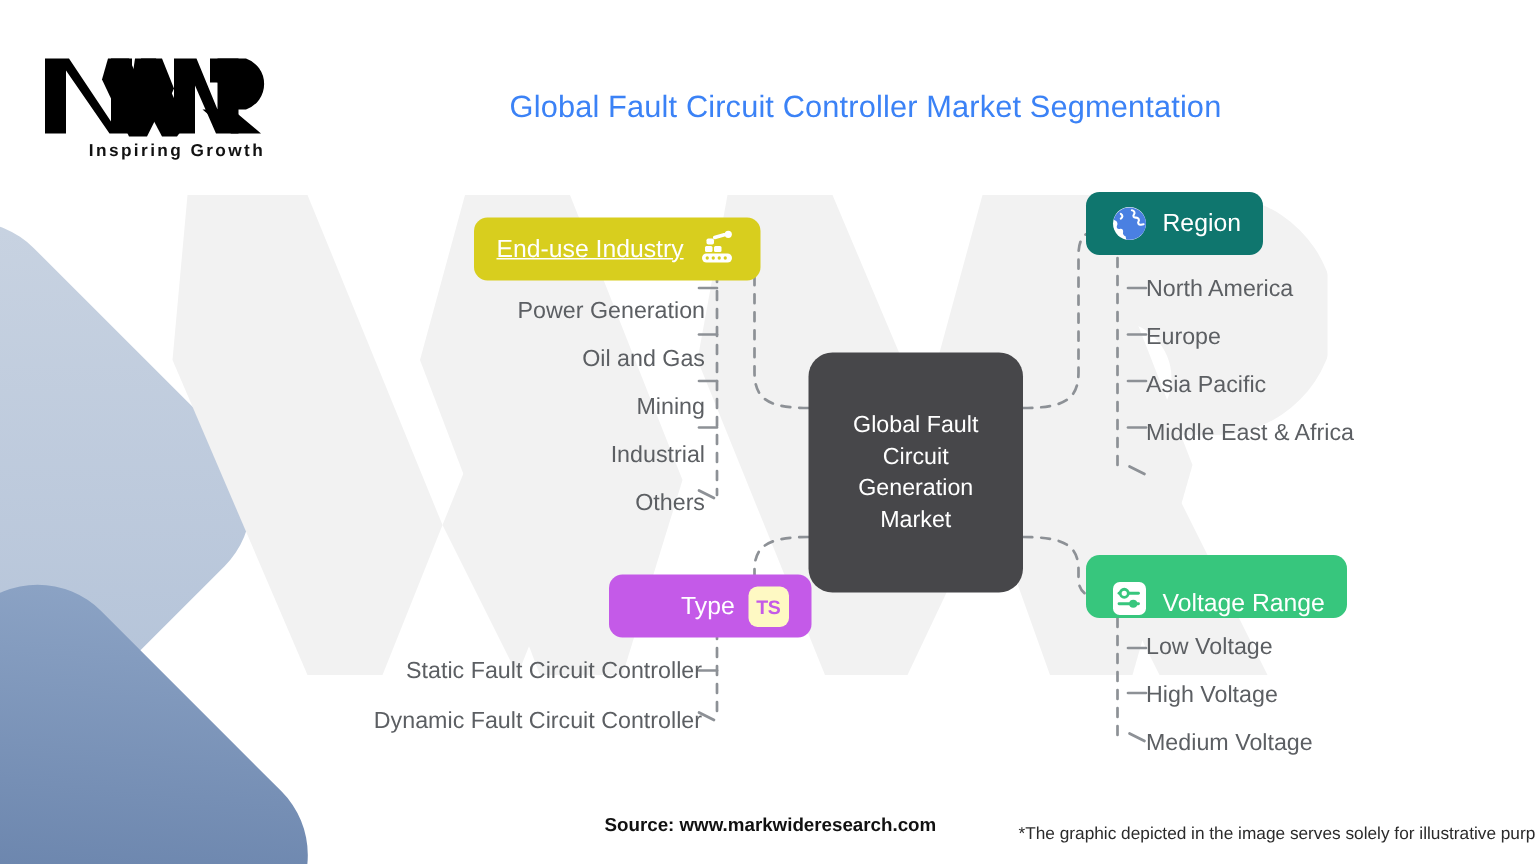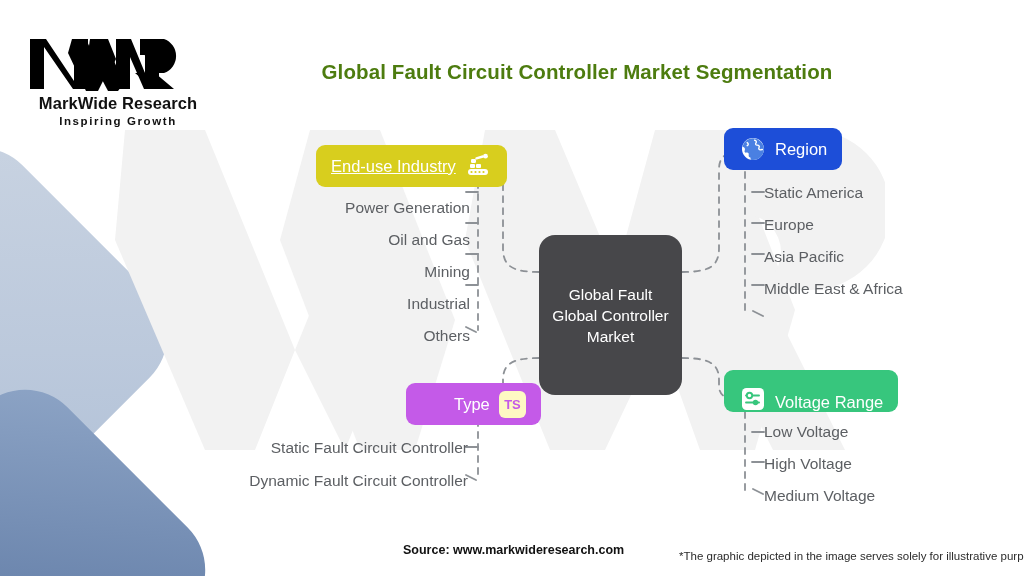--- a/index.html
+++ b/index.html
@@ -82,22 +82,22 @@
   
   .title {
     position: absolute;
     left: 0;
     top: 60px;
     width: 1024px;
     text-align: center;
     padding-left: 130px;
     box-sizing: border-box;
     font-size: 20.5px;
-    font-weight: bold;
-    color: #4d7c0f;
+    font-weight: normal;
+    color: #3b82f6;
     letter-spacing: .1px;
   }
 
   
   .wires {
     position: absolute;
     left: 0; top: 0;
     width: 1024px; height: 576px;
     pointer-events: none;
   }
@@ -138,21 +138,21 @@
   }
   .pill .ico {
     width: 27px;
     height: 27px;
     flex: 0 0 27px;
     display: flex;
     align-items: center;
     justify-content: center;
   }
   .pill-enduse { left: 316px; top: 145px; background: #d8ce1e; text-decoration: underline; }
-  .pill-region { left: 724px; top: 128px; background: #1d4ed8; }
+  .pill-region { left: 724px; top: 128px; background: #0f766e; }
   .pill-type   { left: 406px; top: 383px; background: #c45ae8; padding-left: 48px; }
   .pill-volt   { left: 724px; top: 370px; background: #37c67d; align-items: flex-end; }
 
   .ts-badge {
     width: 27px; height: 27px;
     background: #fef9c3;
     border-radius: 6px;
     color: #c45ae8;
     font-size: 13px;
     font-weight: bold;
@@ -227,21 +227,20 @@
     <svg class="logo-mark" width="160" height="60" viewBox="0 0 160 60">
       <g fill="#000000">
         <polygon points="2,56 2,6 18,6 46,48 46,6 60,6 60,56 45,56 16,14 16,56"></polygon>
         <polygon points="44,6 58,6 76,46 70,58 58,58 40,20"></polygon>
         <polygon points="62,6 76,6 96,50 90,58 80,58 60,20"></polygon>
         <polygon points="66,6 80,6 88,26 78,48 70,30"></polygon>
         <polygon points="88,6 103,6 117,40 117,6 131,6 131,56 116,56 102,24 102,56 88,56"></polygon>
         <path d="M112,6 h24 a18,18 0 0,1 0,34 h-9 l19,16 h-20 l-19,-16 h9 a8,8 0 0,0 0,-18 h-4 z"></path>
       </g>
     </svg>
-    <div class="logo-name">MarkWide Research</div>
     <div class="logo-tag">Inspiring Growth</div>
   </div>
 
   <div class="title">Global Fault Circuit Controller Market Segmentation</div>
 
   <svg class="wires">
     <g fill="none" stroke="#8d9196" stroke-width="1.8" stroke-dasharray="6,6" stroke-linecap="round">
 
       <path d="M539,272 C512,272 503,266 503,248 L503,182 C503,170 498,166 490,166"></path>
 
@@ -273,21 +272,21 @@
         <path d="M752,223 L764,223"></path>
       <path d="M752,254 L764,254"></path>
         <path d="M752,285 L764,285"></path>
       <path d="M753,311 L763,316"></path>
       <path d="M752,432 L764,432"></path>
         <path d="M752,462 L764,462"></path>
       <path d="M753,489 L763,494"></path>
     </g>
   </svg>
 
-  <div class="center-node">Global Fault Global Controller Market</div>
+  <div class="center-node">Global Fault Circuit Generation Market</div>
 
   <div class="pill pill-enduse">
     <span>End-use Industry</span>
     <span class="ico">
       <svg width="26" height="26" viewBox="0 0 26 26">
         <g fill="#ffffff">
           <rect x="3" y="16" width="20" height="6" rx="3"></rect>
           <rect x="5" y="11" width="5" height="4" rx="1"></rect>
           <rect x="11" y="11" width="5" height="4" rx="1"></rect>
           <rect x="6" y="6" width="5" height="4" rx="1.2"></rect>
@@ -314,21 +313,21 @@
       <svg width="26" height="26" viewBox="0 0 26 26">
         <circle cx="13" cy="13" r="11" fill="#ffffff"></circle>
         <path d="M13 2.3 a11 11 0 0 0 -10.6 8.2 c2.2 .6 3.1 2.3 2.3 3.9 c-.7 1.5 .4 2.6 1.8 2.2 c1.6 -.5 2.6 .7 2.2 2.3 c-.3 1.3 .5 2.3 1.7 2.6 l.4 2.2 a11 11 0 0 0 2.2 .2 a11 11 0 0 0 11 -11 a11 11 0 0 0 -11 -10.6 z" fill="#4a80e2"></path>
         <path d="M14.6 4.2 c1.6 .3 2.2 1.6 1.4 2.7 c-.9 1.2 -.2 2.3 1.2 2.2 c1.7 -.1 2.6 1.3 1.8 2.6 c-.7 1.2 .2 2.3 1.6 2.1 l1.8 -.3" fill="none" stroke="#ffffff" stroke-width="1.4" stroke-linecap="round"></path>
         <path d="M7.2 6.6 c1.4 .9 1.4 2.3 0 3.1" fill="none" stroke="#ffffff" stroke-width="1.4" stroke-linecap="round"></path>
       </svg>
     </span>
     <span>Region</span>
   </div>
   <div class="leaf-list list-right list-region">
-    <div class="leaf">Static America</div>
+    <div class="leaf">North America</div>
     <div class="leaf">Europe</div>
     <div class="leaf">Asia Pacific</div>
     <div class="leaf">Middle East &amp; Africa</div>
   </div>
 
   <div class="pill pill-type">
     <span>Type</span>
     <span class="ts-badge">TS</span>
   </div>
   <div class="leaf-list list-left list-type">

